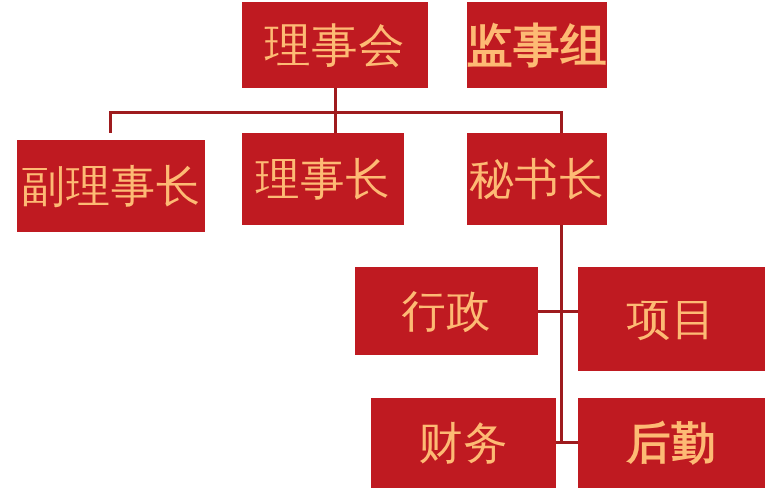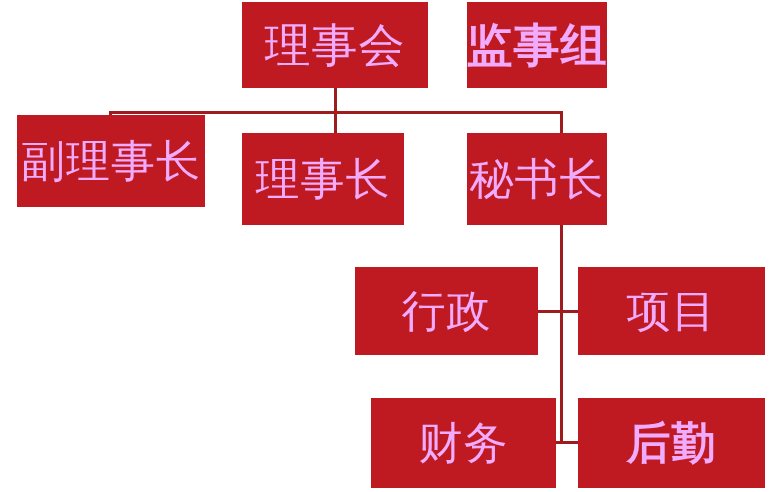--- a/index.html
+++ b/index.html
@@ -13,45 +13,45 @@
   #org-chart {
     position: relative;
     width: 782px;
     height: 492px;
     background: #ffffff;
     overflow: hidden;
   }
   .node {
     position: absolute;
     background: #bf1a21;
-    color: #f0abfc;
+    color: #fdba74;
     display: flex;
     align-items: center;
     justify-content: center;
     box-sizing: border-box;
     letter-spacing: 1px;
     line-height: 1;
     white-space: nowrap;
     user-select: none;
   }
   .node-lg { font-size: 46px; }
   .node-md { font-size: 44px; }
 
   
   #node-board        { left: 242px; top: 2px;   width: 186px; height: 86px; }
   #node-supervisors  { left: 467px; top: 2px;   width: 140px; height: 86px; font-weight: bold; }
 
   
-  #node-vice-chair   { left: 17px;  top: 115px; width: 188px; height: 92px; }
+  #node-vice-chair   { left: 17px;  top: 140px; width: 188px; height: 92px; }
   #node-chair        { left: 242px; top: 133px; width: 162px; height: 92px; }
   #node-secgen       { left: 467px; top: 133px; width: 140px; height: 92px; }
 
   
   #node-admin        { left: 355px; top: 267px; width: 183px; height: 88px; }
-  #node-project      { left: 578px; top: 267px; width: 187px; height: 88px; }
+  #node-project      { left: 578px; top: 267px; width: 187px; height: 104px; }
 
   
   #node-finance      { left: 355px; top: 398px; width: 185px; height: 90px; margin-left: 16px; }
   #node-logistics    { left: 578px; top: 398px; width: 187px; height: 90px; font-weight: bold; }
 
   
   .conn {
     position: absolute;
     background: #9e1b1e;
   }

